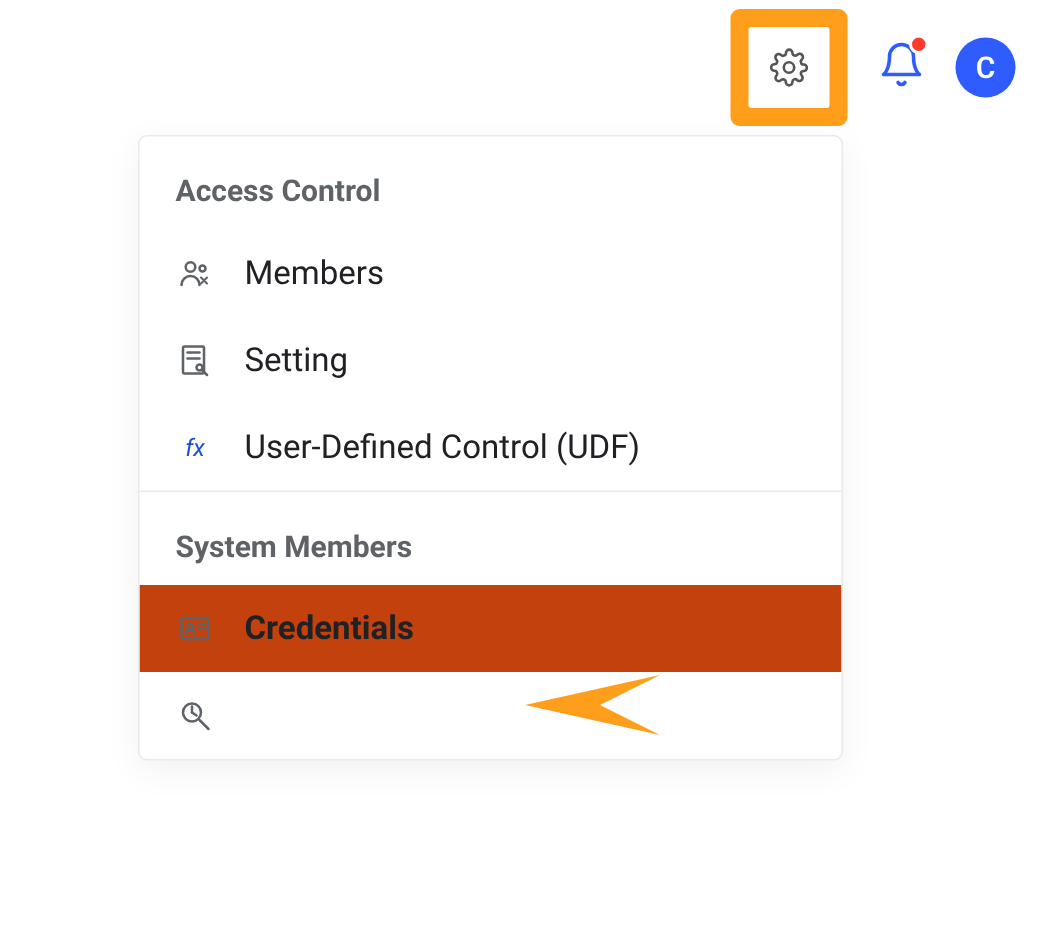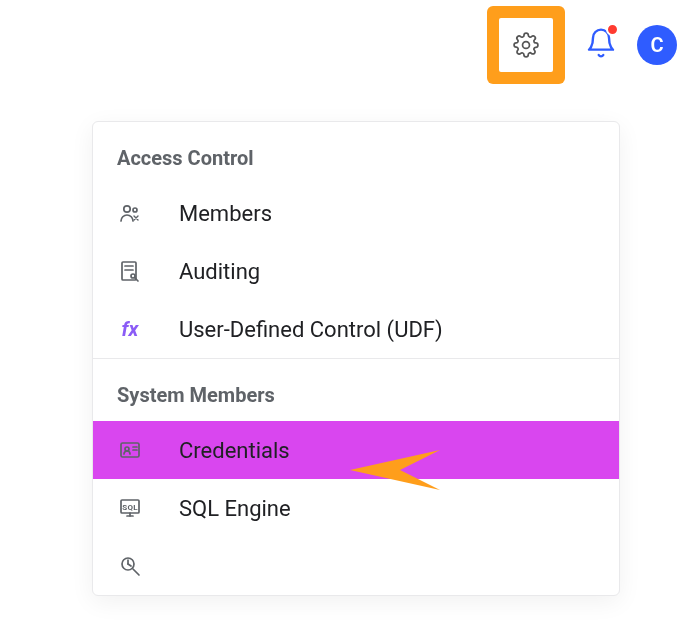--- a/index.html
+++ b/index.html
@@ -74,66 +74,66 @@
     align-items: center;
     justify-content: center;
     font-weight: 600;
     font-size: 20px;
   }
 
   .dropdown {
     position: absolute;
     left: 92px;
     top: 90px;
-    width: 528px;
+    width: 470px;
     background: #ffffff;
     border: 1px solid #e9e9eb;
     border-radius: 6px;
     box-shadow: 0 6px 24px rgba(0,0,0,0.06);
     overflow: hidden;
-    margin-top: 31px;
   }
 
   .section-header {
     padding: 24px 24px 14px;
     font-size: 20px;
     font-weight: 700;
     color: #5f6368;
   }
 
   .section-divider {
     height: 1px;
     background: #e9e9eb;
   }
 
   .menu-item {
     display: flex;
     align-items: center;
-    gap: 36px;
+    gap: 20px;
     padding: 16px 24px;
     font-size: 22px;
     color: #202124;
     cursor: pointer;
   }
   .menu-item.highlight {
-    background: #d946ef;
+    background: #c2410c;
+    font-weight: bold;
   }
   .menu-icon {
     width: 26px;
     height: 26px;
     display: flex;
     align-items: center;
     justify-content: center;
     color: #5f6368;
   }
   .fx-text {
     font-style: italic;
-    font-size: 20px;
-    font-weight: 700;
-    color: #8b5cf6;
+    font-size: 16px;
+    font-weight: 400;
+    color: #1d4ed8;
   }
   .sql-text {
     font-size: 8px;
     font-weight: 700;
     letter-spacing: 0.2px;
     color: #5f6368;
     line-height: 1;
   }
 
   .arrow {
@@ -191,21 +191,21 @@
   <div class="menu-item">
     <span class="menu-icon">
       <svg width="24" height="24" viewBox="0 0 24 24" fill="none" stroke="currentColor" stroke-width="1.7" stroke-linecap="round" stroke-linejoin="round">
         <rect x="4" y="3" width="14" height="18" rx="1"></rect>
         <line x1="7" y1="7" x2="15" y2="7"></line>
         <line x1="7" y1="11" x2="15" y2="11"></line>
         <circle cx="15" cy="17" r="2"></circle>
         <line x1="17" y1="19" x2="20" y2="22"></line>
       </svg>
     </span>
-    <span>Auditing</span>
+    <span>Setting</span>
   </div>
 
   <div class="menu-item">
     <span class="menu-icon">
       <span class="fx-text">fx</span>
     </span>
     <span>User-Defined Control (UDF)</span>
   </div>
 
   <div class="section-divider"></div>
@@ -218,31 +218,20 @@
         <rect x="3" y="5" width="18" height="14" rx="1.5"></rect>
         <circle cx="9" cy="11" r="2"></circle>
         <path d="M6 16c0-1.7 1.3-3 3-3s3 1.3 3 3"></path>
         <line x1="15" y1="9" x2="19" y2="9"></line>
         <line x1="15" y1="12" x2="19" y2="12"></line>
       </svg>
     </span>
     <span>Credentials</span>
   </div>
 
-  <div class="menu-item">
-    <span class="menu-icon">
-      <svg width="24" height="24" viewBox="0 0 24 24" fill="none" stroke="currentColor" stroke-width="1.7" stroke-linecap="round" stroke-linejoin="round">
-        <rect x="3" y="4" width="18" height="13" rx="1"></rect>
-        <line x1="9" y1="20" x2="15" y2="20"></line>
-        <line x1="12" y1="17" x2="12" y2="20"></line>
-      </svg>
-      <span style="position:absolute;" class="sql-text">SQL</span>
-    </span>
-    <span>SQL Engine</span>
-  </div>
 
   <div class="menu-item">
     <span class="menu-icon">
       <svg width="24" height="24" viewBox="0 0 24 24" fill="none" stroke="currentColor" stroke-width="1.7" stroke-linecap="round" stroke-linejoin="round">
         <circle cx="10" cy="10" r="6"></circle>
         <line x1="15" y1="15" x2="21" y2="21"></line>
         <line x1="10" y1="6" x2="10" y2="10"></line>
         <line x1="10" y1="10" x2="13" y2="12"></line>
       </svg>
     </span>

